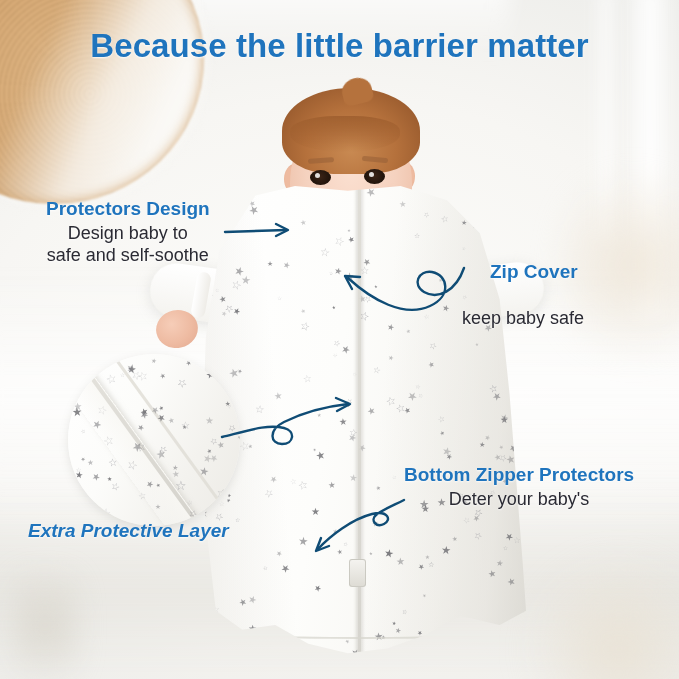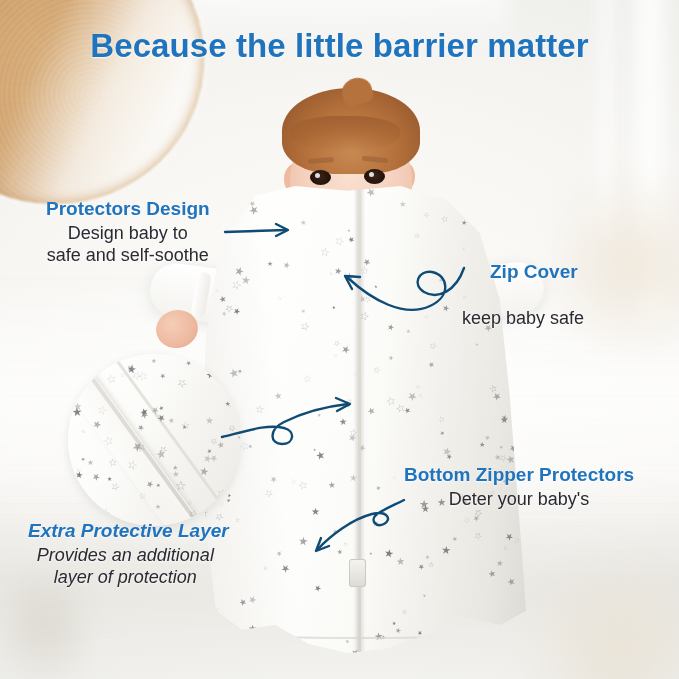--- a/index.html
+++ b/index.html
@@ -579,19 +579,15 @@
 
   <div class="callout c-bottom">
     <div class="ct">Bottom Zipper Protectors</div>
     <div class="cb">
       <span>Deter your baby's</span><br>
     </div>
   </div>
 
   <div class="callout c-extra">
     <div class="ct">Extra Protective Layer</div>
-    <div class="cb">
-      <span>Provides an additional</span><br>
-      <span>layer of protection</span>
-    </div>
   </div>
 
 </div>
 
 </body></html>

